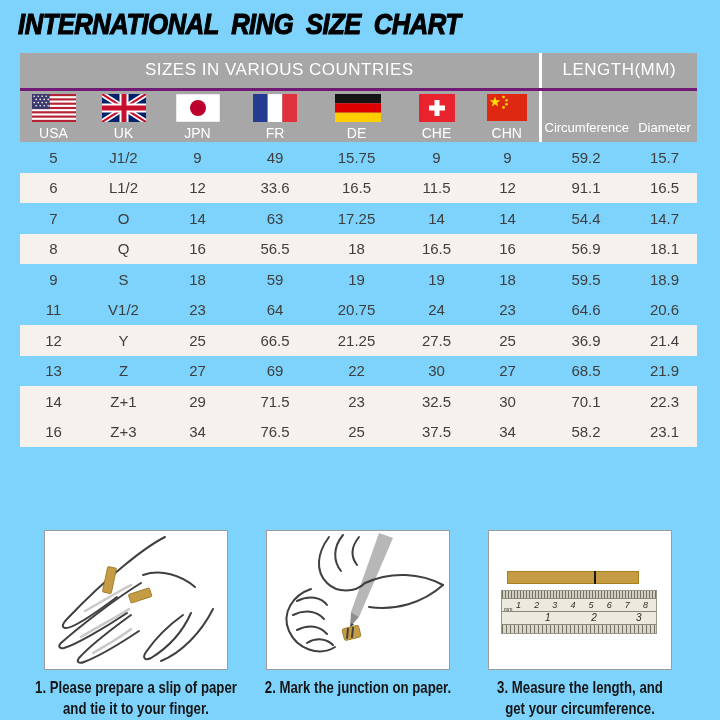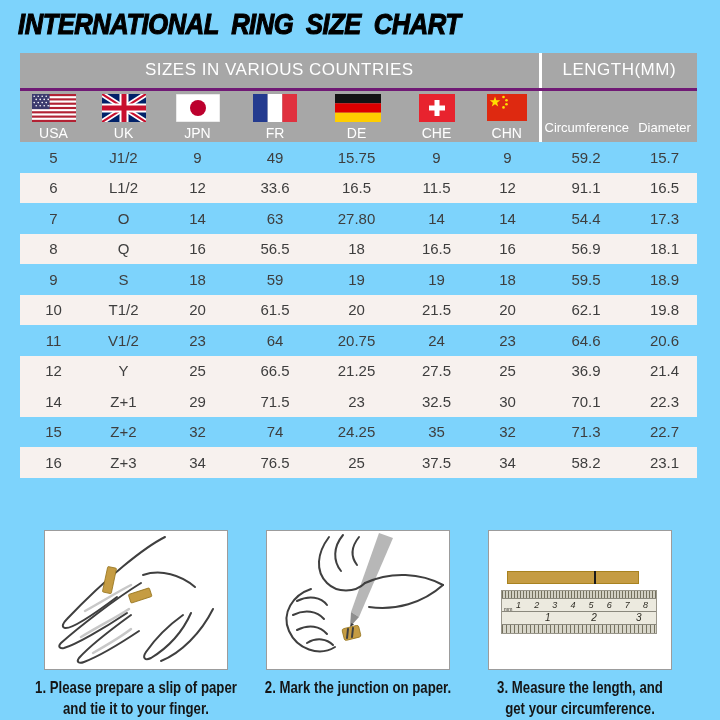--- a/index.html
+++ b/index.html
@@ -223,25 +223,25 @@
           <td>11.5</td>
           <td>12</td>
           <td>91.1</td>
           <td>16.5</td>
         </tr>
         <tr>
           <td>7</td>
           <td>O</td>
           <td>14</td>
           <td>63</td>
-          <td>27.80</td>
+          <td>17.25</td>
           <td>14</td>
           <td>14</td>
           <td>54.4</td>
-          <td>17.3</td>
+          <td>14.7</td>
         </tr>
         <tr class="alt">
           <td>8</td>
           <td>Q</td>
           <td>16</td>
           <td>56.5</td>
           <td>18</td>
           <td>16.5</td>
           <td>16</td>
           <td>56.9</td>
@@ -251,31 +251,20 @@
           <td>9</td>
           <td>S</td>
           <td>18</td>
           <td>59</td>
           <td>19</td>
           <td>19</td>
           <td>18</td>
           <td>59.5</td>
           <td>18.9</td>
         </tr>
-        <tr class="alt">
-          <td>10</td>
-          <td>T1/2</td>
-          <td>20</td>
-          <td>61.5</td>
-          <td>20</td>
-          <td>21.5</td>
-          <td>20</td>
-          <td>62.1</td>
-          <td>19.8</td>
-        </tr>
         <tr>
           <td>11</td>
           <td>V1/2</td>
           <td>23</td>
           <td>64</td>
           <td>20.75</td>
           <td>24</td>
           <td>23</td>
           <td>64.6</td>
           <td>20.6</td>
@@ -284,41 +273,41 @@
           <td>12</td>
           <td>Y</td>
           <td>25</td>
           <td>66.5</td>
           <td>21.25</td>
           <td>27.5</td>
           <td>25</td>
           <td>36.9</td>
           <td>21.4</td>
         </tr>
+        <tr>
+          <td>13</td>
+          <td>Z</td>
+          <td>27</td>
+          <td>69</td>
+          <td>22</td>
+          <td>30</td>
+          <td>27</td>
+          <td>68.5</td>
+          <td>21.9</td>
+        </tr>
         <tr class="alt">
           <td>14</td>
           <td>Z+1</td>
           <td>29</td>
           <td>71.5</td>
           <td>23</td>
           <td>32.5</td>
           <td>30</td>
           <td>70.1</td>
           <td>22.3</td>
-        </tr>
-        <tr>
-          <td>15</td>
-          <td>Z+2</td>
-          <td>32</td>
-          <td>74</td>
-          <td>24.25</td>
-          <td>35</td>
-          <td>32</td>
-          <td>71.3</td>
-          <td>22.7</td>
         </tr>
         <tr class="alt">
           <td>16</td>
           <td>Z+3</td>
           <td>34</td>
           <td>76.5</td>
           <td>25</td>
           <td>37.5</td>
           <td>34</td>
           <td>58.2</td>

